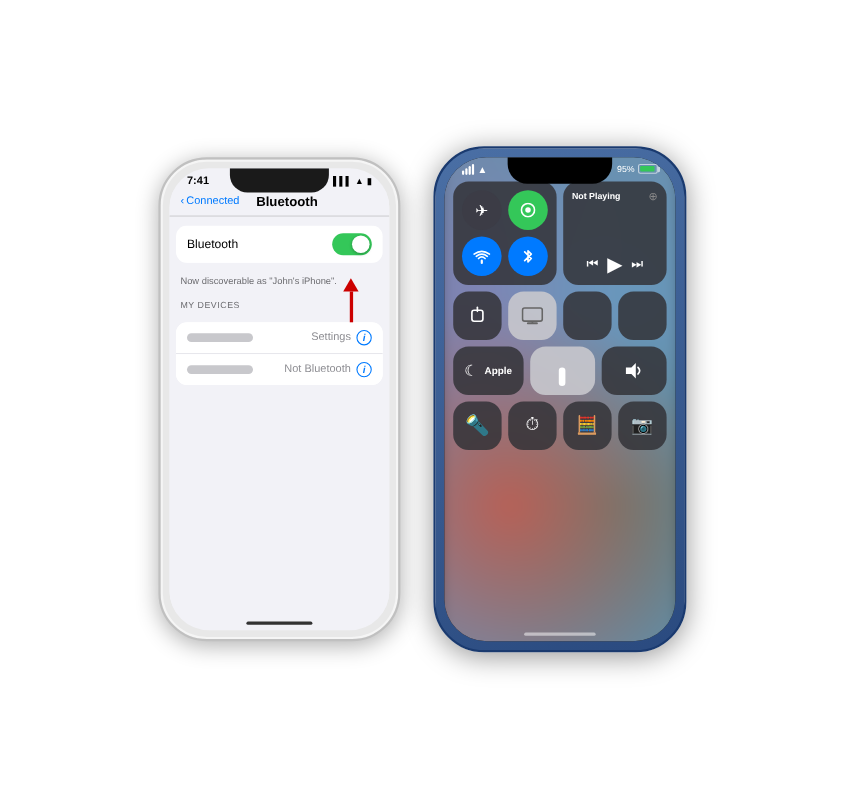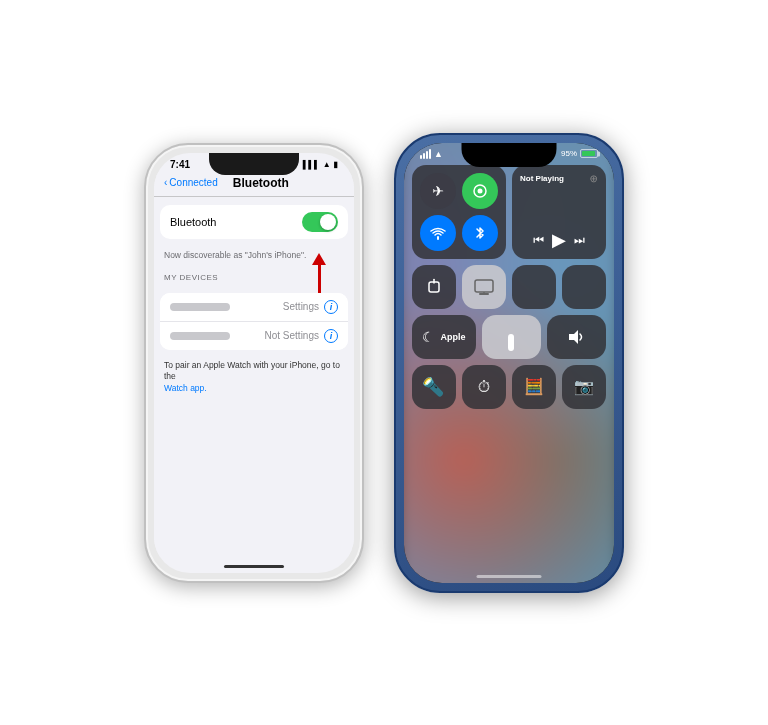--- a/index.html
+++ b/index.html
@@ -482,32 +482,27 @@
         <div class="device-row">
           <span class="device-name-blur"></span>
           <div class="device-status">
             <span>Settings</span>
             <div class="info-btn">i</div>
           </div>
         </div>
         <div class="device-row">
           <span class="device-name-blur"></span>
           <div class="device-status">
-            <span>Not Settings</span>
+            <span>Not Bluetooth</span>
             <div class="info-btn">i</div>
           </div>
         </div>
       </div>
 
       <div class="other-section">
-        <p class="other-text">
-          <span>To pair an Apple Watch with your iPhone, go to the</span>
-          <br>
-          <span class="watch-link">Watch app.</span>
-        </p>
       </div>
     </div>
 
     <div class="red-arrow">
       <div class="arrow-head"></div>
       <div class="arrow-line"></div>
     </div>
 
     <div class="home-indicator"></div>
   </div>

